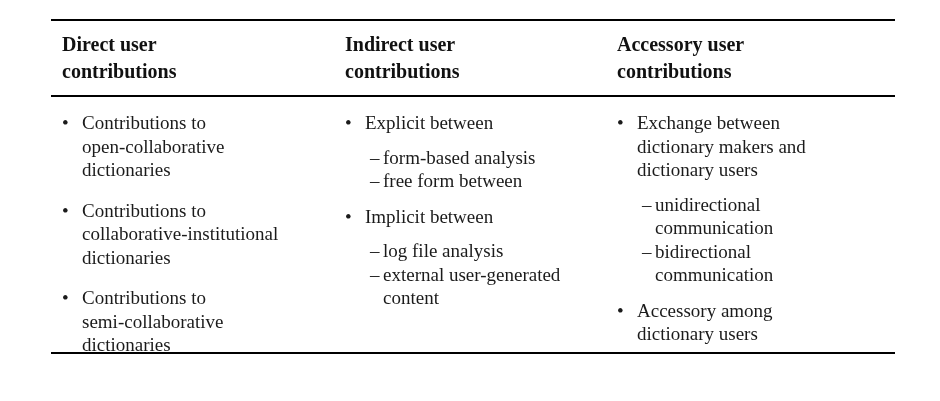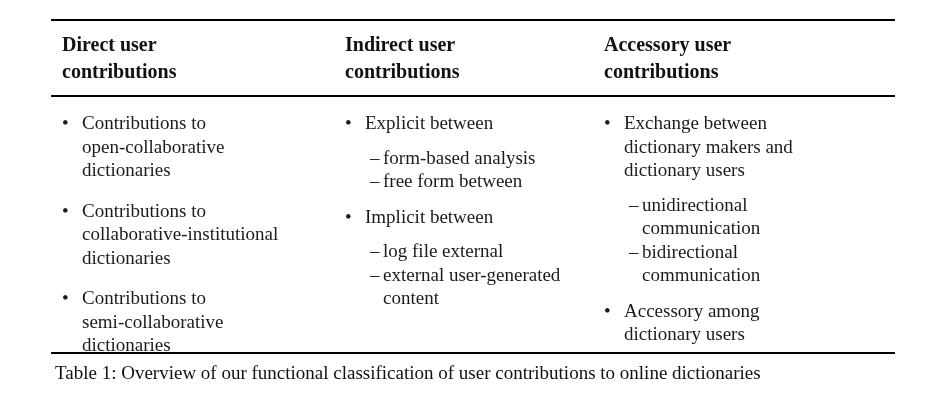--- a/index.html
+++ b/index.html
@@ -30,21 +30,21 @@
   .rule-mid    { top: 95px; }
   .rule-bottom { top: 352px; }
 
   .col {
     position: absolute;
     top: 0;
     height: 360px;
   }
   .col-direct    { left: 62px;  width: 278px; }
   .col-indirect  { left: 345px; width: 268px; }
-  .col-accessory { left: 604px; width: 278px; }
+  .col-accessory { left: 617px; width: 278px; }
 
   .col-header {
     position: absolute;
     top: 31px;
     left: 0;
     right: 0;
     font-size: 20px;
     line-height: 27px;
     font-weight: bold;
     white-space: pre-line;
@@ -140,21 +140,21 @@
         <div class="item lvl2">
           <span class="marker">–</span>
           <span class="item-text">free form between</span>
         </div>
         <div class="item lvl1">
           <span class="marker">•</span>
           <span class="item-text">Implicit between</span>
         </div>
         <div class="item lvl2">
           <span class="marker">–</span>
-          <span class="item-text">log file external</span>
+          <span class="item-text">log file analysis</span>
         </div>
         <div class="item lvl2">
           <span class="marker">–</span>
           <span class="item-text">external user-generated
 content</span>
         </div>
       </div>
   </div>
 
   <div class="col col-accessory">
@@ -178,15 +178,14 @@
 communication</span>
         </div>
         <div class="item lvl1">
           <span class="marker">•</span>
           <span class="item-text">Accessory among
 dictionary users</span>
         </div>
       </div>
   </div>
 
-  <div class="caption">Table 1: Overview of our functional classification of user contributions to online dictionaries</div>
 
 </div>
 
 </body></html>

